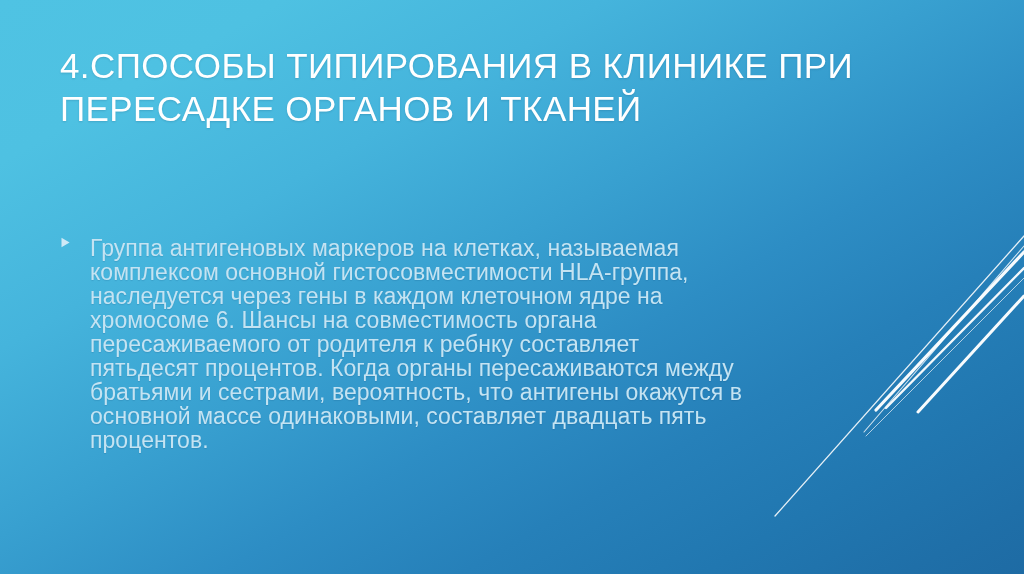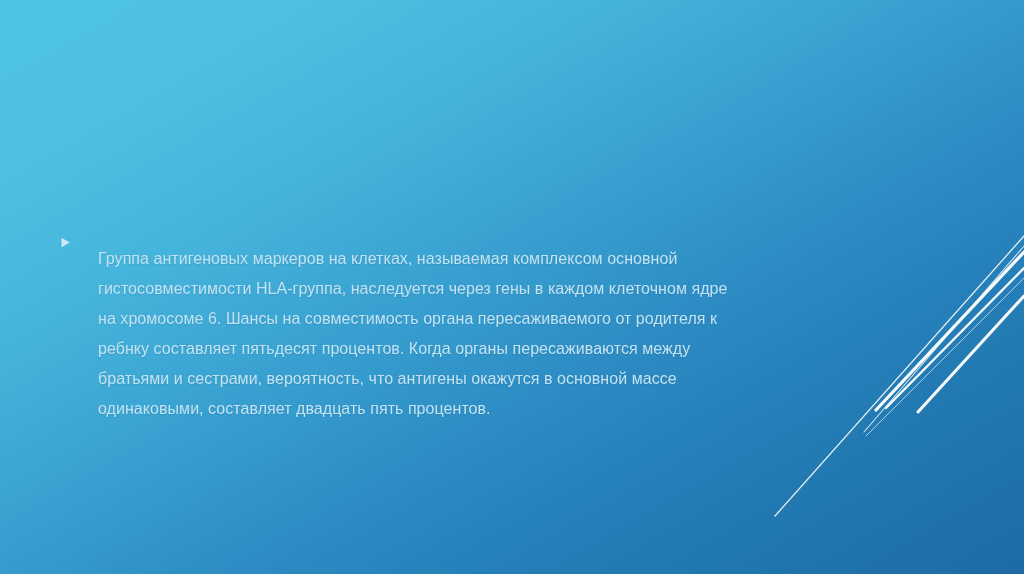--- a/index.html
+++ b/index.html
@@ -74,24 +74,24 @@
   .bullet-marker {
     flex: 0 0 auto;
     width: 22px;
     padding-top: 9px;
     color: #cfe9f6;
     line-height: 0;
   }
   .bullet-marker svg { display: block; }
   .bullet-text {
     flex: 1 1 auto;
-    margin: 16px;
+    margin: 8px;
     color: #c4e3f2;
-    font-size: 16px;
-    line-height: 30px;
+    font-size: 23px;
+    line-height: 24px;
     font-weight: 400;
     letter-spacing: 0.05px;
     text-shadow: 0 1px 1px rgba(15, 70, 110, 0.16);
   }
 </style>
 </head>
 <body>
 
 <div class="slide">
 
@@ -107,20 +107,23 @@
 
         <line x1="1024" y1="268" x2="886" y2="408" stroke-width="2.4" opacity="0.95"></line>
 
         <line x1="1024" y1="278" x2="866" y2="436" stroke-width="0.9" opacity="0.72"></line>
 
         <line x1="1024" y1="296" x2="918" y2="412" stroke-width="3.0" opacity="0.97"></line>
       </g>
     </svg>
   </div>
 
+  <div class="title-block">
+    <h1 class="title">4.Способы типирования в клинике при пересадке органов и тканей</h1>
+  </div>
 
   <div class="body-block">
     <div class="bullet-row">
       <span class="bullet-marker">
         <svg width="11" height="11" viewBox="0 0 11 11" xmlns="http://www.w3.org/2000/svg" aria-hidden="true">
           <polygon points="1.5,0.8 9.6,5.5 1.5,10.2" fill="currentColor"></polygon>
         </svg>
       </span>
       <p class="bullet-text">Группа антигеновых маркеров на клетках, называемая комплексом основной гистосовместимости HLA-группа, наследуется через гены в каждом клеточном ядре на хромосоме 6. Шансы на совместимость органа пересаживаемого от родителя к ребнку составляет пятьдесят процентов. Когда органы пересаживаются между братьями и сестрами, вероятность, что антигены окажутся в основной массе одинаковыми, составляет двадцать пять процентов.</p>
     </div>

